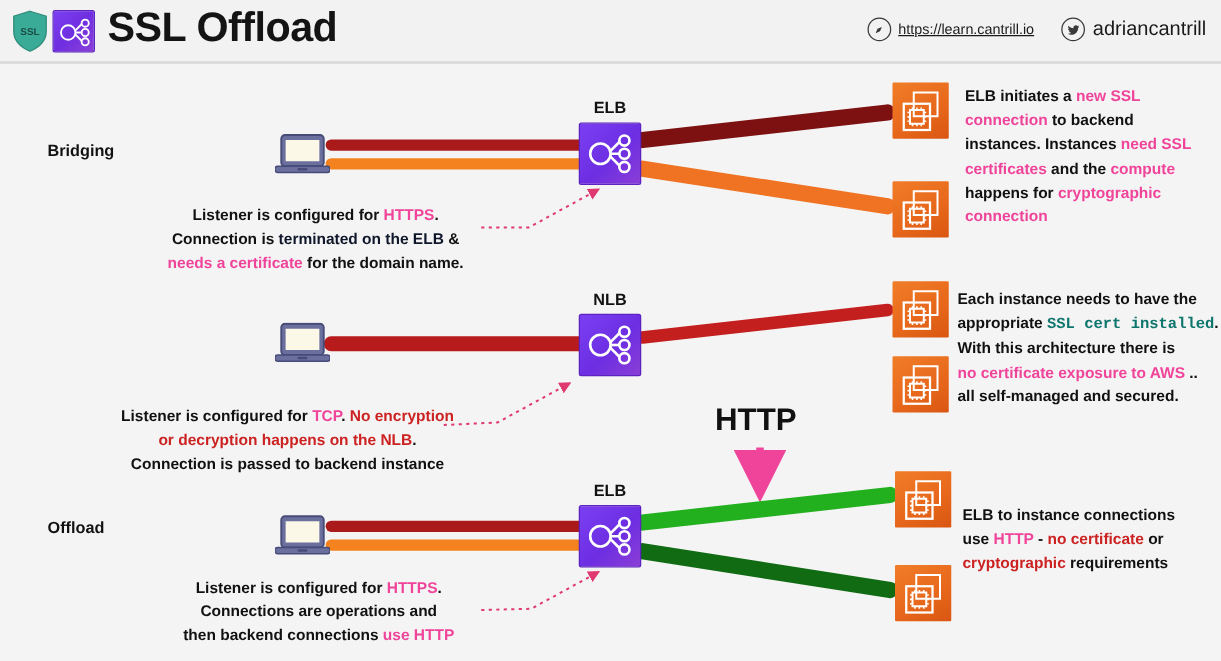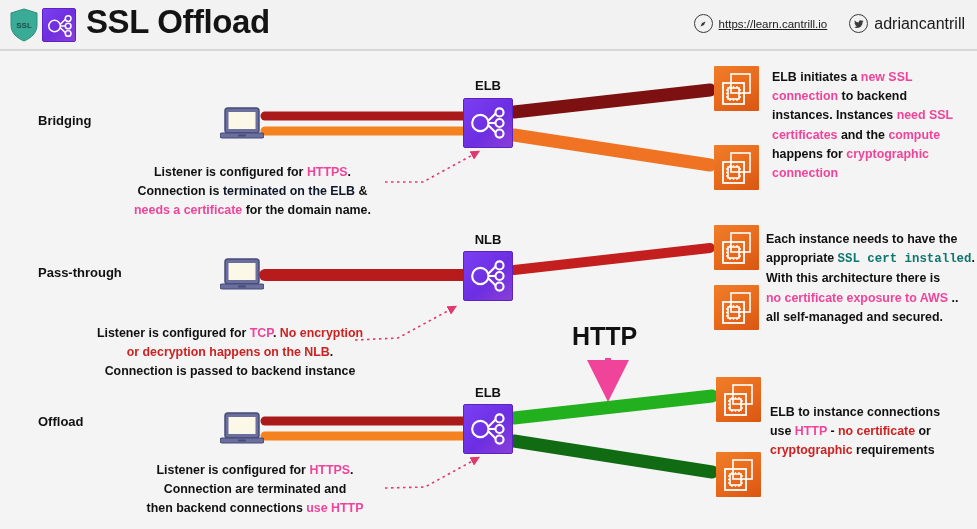--- a/index.html
+++ b/index.html
@@ -260,21 +260,20 @@
 
   <div class="note right" style="left:772px; top:68px; width:200px;">
       <div><span style="color: rgb(17, 17, 17);">ELB initiates a </span><span style="color: rgb(240, 68, 154);">new SSL</span></div>
       <div><span style="color: rgb(240, 68, 154);">connection</span><span style="color: rgb(17, 17, 17);"> to backend</span></div>
       <div><span style="color: rgb(17, 17, 17);">instances. Instances </span><span style="color: rgb(240, 68, 154);">need SSL</span></div>
       <div><span style="color: rgb(240, 68, 154);">certificates</span><span style="color: rgb(17, 17, 17);"> and the </span><span style="color: rgb(240, 68, 154);">compute</span></div>
       <div><span style="color: rgb(17, 17, 17);">happens for </span><span style="color: rgb(240, 68, 154);">cryptographic</span></div>
       <div><span style="color: rgb(240, 68, 154);">connection</span></div>
     </div>
 
-  <div class="row-label" style="left:38px; top:265px;">Pass-through</div>
 
   <div class="laptop" style="left:220px; top:258px;">
     <svg width="44" height="34" viewBox="0 0 44 34">
       <rect x="5" y="1" width="34" height="25" rx="3" fill="#6b6f9e" stroke="#474b78" stroke-width="1.5"></rect>
       <rect x="8.5" y="5" width="27" height="17" fill="#fbf8e8"></rect>
       <rect x="0" y="26" width="44" height="5" rx="2.2" fill="#6b6f9e" stroke="#474b78" stroke-width="1.2"></rect>
       <rect x="18" y="27.4" width="8" height="2" rx="1" fill="#474b78"></rect>
     </svg>
   </div>
 
@@ -412,21 +411,21 @@
           <line x1="12" y1="31" x2="14" y2="31"></line>
         <line x1="25" y1="24" x2="27" y2="24"></line>
           <line x1="25" y1="27.5" x2="27" y2="27.5"></line>
           <line x1="25" y1="31" x2="27" y2="31"></line>
       </g>
     </svg>
   </div>
 
   <div class="note" style="left:110px; top:461px; text-align:center; width:290px;">
       <div><span style="color: rgb(17, 17, 17);">Listener is configured for </span><span style="color: rgb(240, 68, 154);">HTTPS</span><span style="color: rgb(17, 17, 17);">.</span></div>
-      <div><span style="color: rgb(17, 17, 17);">Connection are terminated and</span></div>
+      <div><span style="color: rgb(17, 17, 17);">Connections are operations and</span></div>
       <div><span style="color: rgb(17, 17, 17);">then backend connections </span><span style="color: rgb(240, 68, 154);">use HTTP</span></div>
     </div>
 
   <div class="note right" style="left:770px; top:403px; width:200px;">
       <div><span style="color: rgb(17, 17, 17);">ELB to instance connections</span></div>
       <div><span style="color: rgb(17, 17, 17);">use </span><span style="color: rgb(240, 68, 154);">HTTP</span><span style="color: rgb(17, 17, 17);"> - </span><span style="color: rgb(204, 34, 34);">no certificate</span><span style="color: rgb(17, 17, 17);"> or</span></div>
       <div><span style="color: rgb(204, 34, 34);">cryptographic</span><span style="color: rgb(17, 17, 17);"> requirements</span></div>
     </div>
 
 </div>

